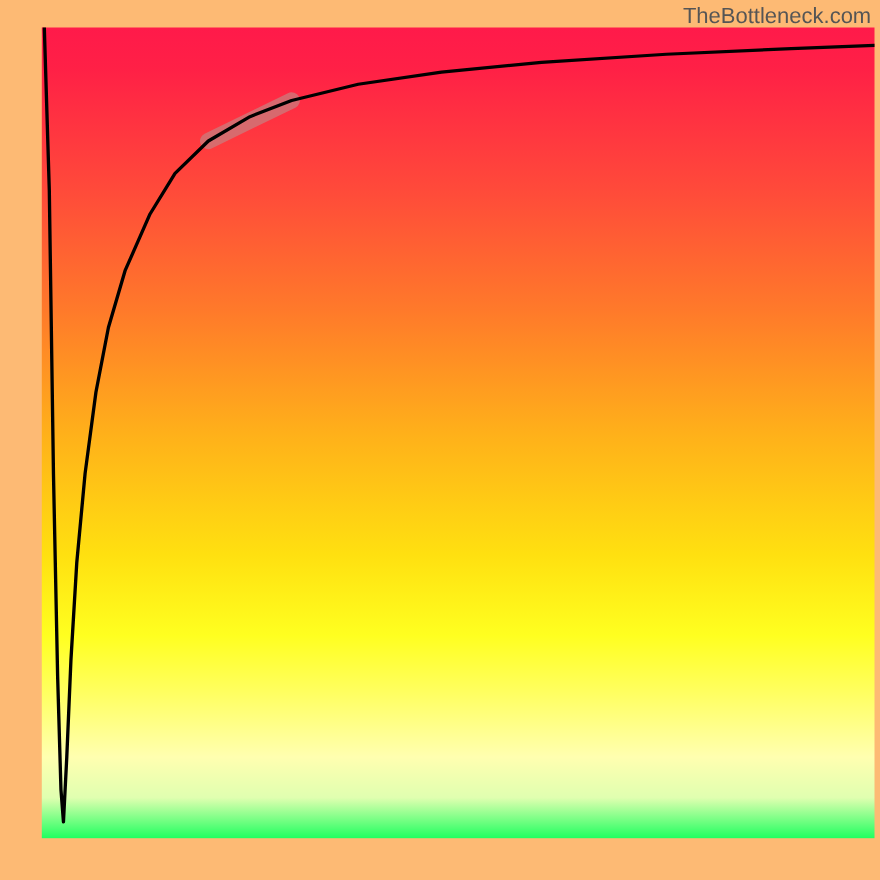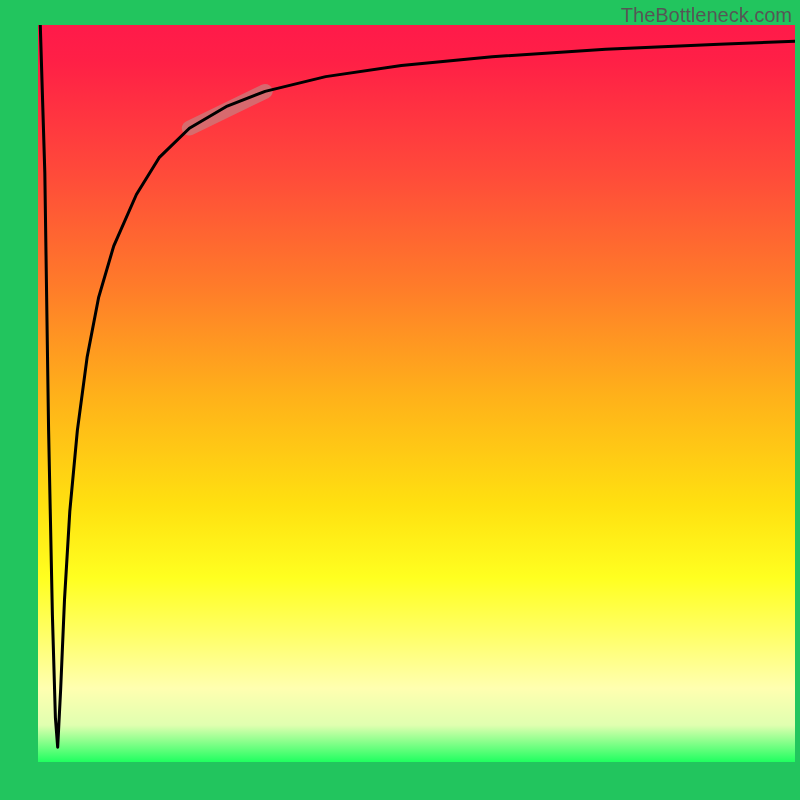--- a/index.html
+++ b/index.html
@@ -1,21 +1,21 @@
 <!DOCTYPE html>
 <html><head>
 <meta charset="utf-8">
 <style>
   * { margin: 0; padding: 0; box-sizing: border-box; }
   body { width: 800px; height: 800px; overflow: hidden; background: #fff; }
   .chart-container {
     position: relative;
     width: 800px;
     height: 800px;
-    background: #22c55e;
+    background: #fdba74;
   }
   .plot-area {
     position: absolute;
     left: 38px;
     top: 25px;
     right: 5px;
     bottom: 38px;
     background: linear-gradient(to bottom,
       #ff1a4a 0%,
       #ff2046 5%,

